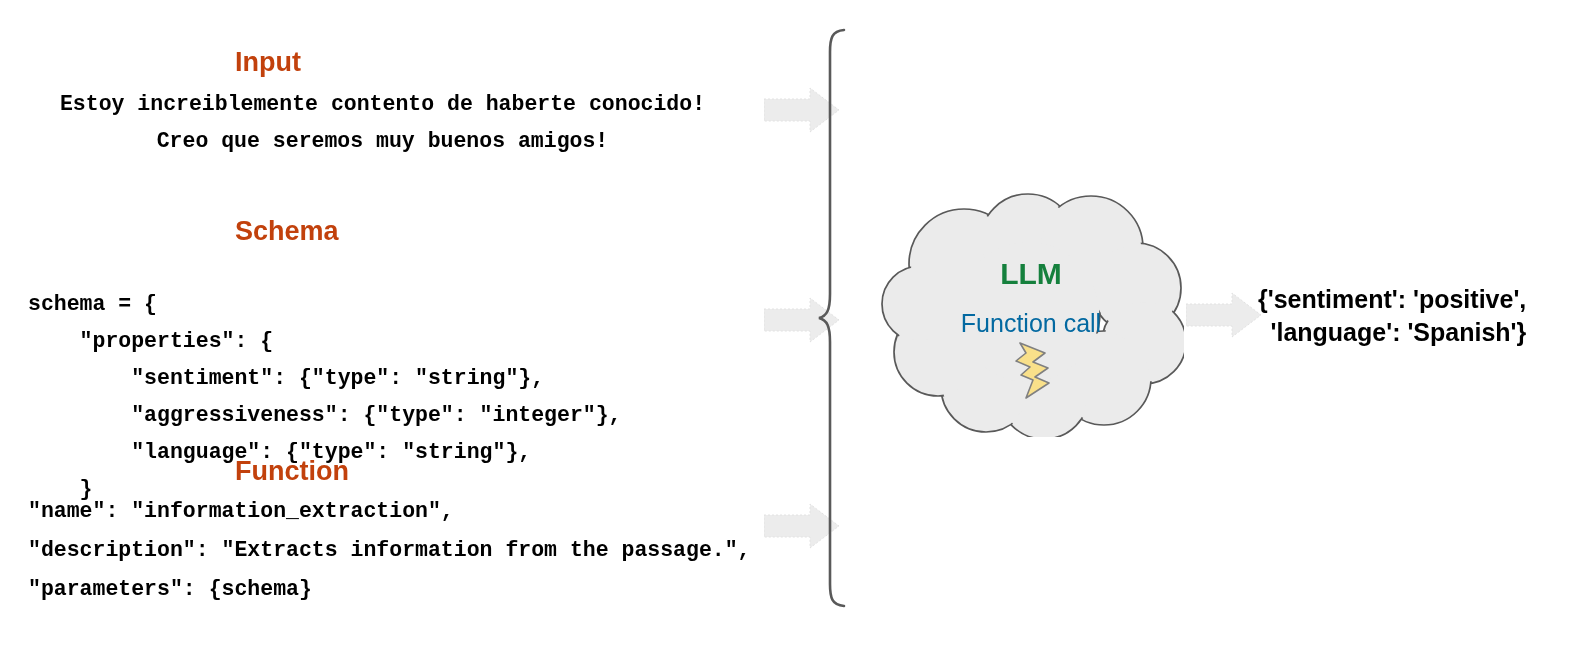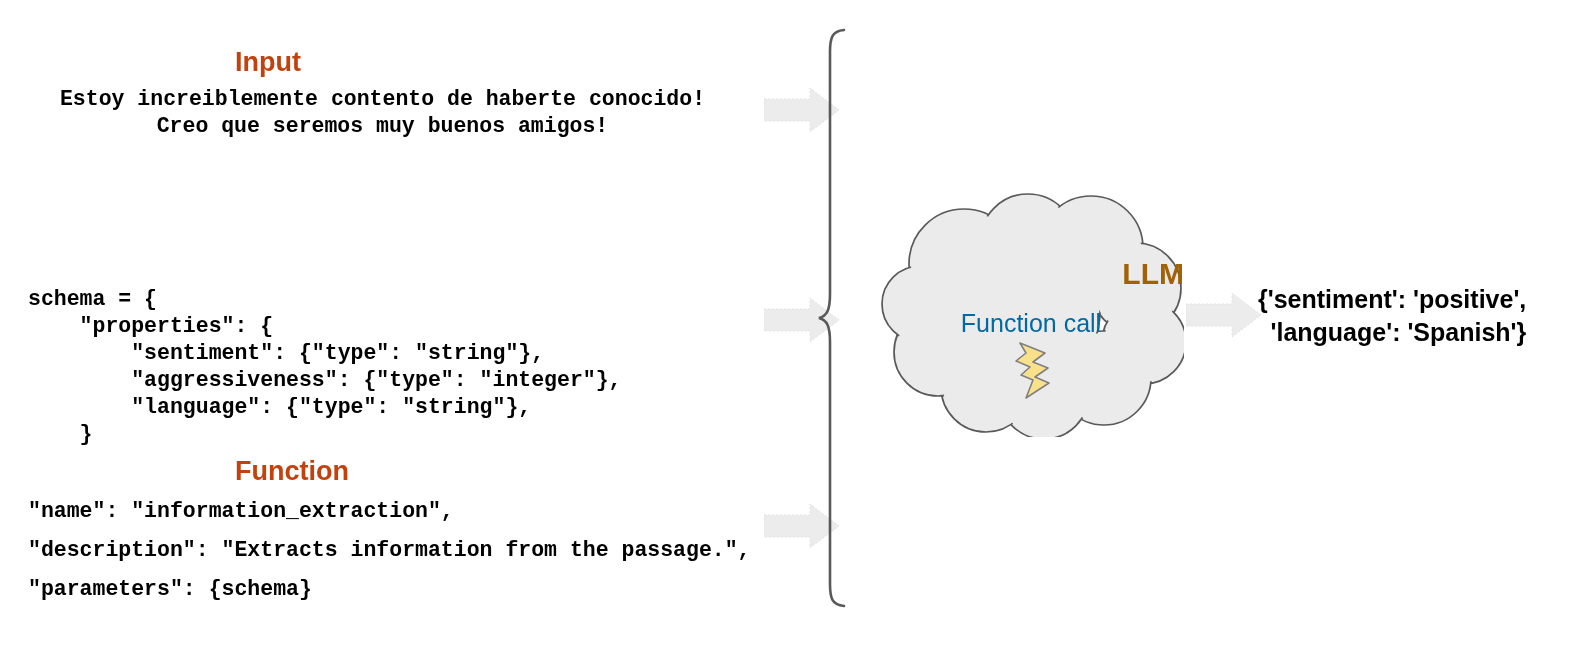--- a/index.html
+++ b/index.html
@@ -28,21 +28,21 @@
   }
 
   
   .mono-block {
     position: absolute;
     font-family: "Liberation Mono", "DejaVu Sans Mono", monospace;
     font-weight: bold;
     font-size: 21.5px;
     color: #000000;
     white-space: pre;
-    line-height: 27px;
+    line-height: 37px;
   }
   .mono-block.centered {
     text-align: center;
   }
   .mono-block.loose {
     line-height: 39px;
   }
   .arrow-svg {
     display: block;
   }
@@ -54,22 +54,22 @@
 
   
   .cloud-wrap {
     position: absolute;
   }
   .cloud-label-llm {
     position: absolute;
     font-family: "Liberation Sans", sans-serif;
     font-weight: bold;
     font-size: 30px;
-    color: #a16207;
-    text-align: right;
+    color: #15803d;
+    text-align: center;
     white-space: nowrap;
   }
   .cloud-label-fn {
     position: absolute;
     font-family: "Liberation Sans", sans-serif;
     font-weight: normal;
     font-size: 25px;
     color: #0369a1;
     text-align: center;
     white-space: nowrap;
@@ -93,20 +93,21 @@
 </head>
 <body>
 
 <div id="canvas">
 
   <div class="section-heading" style="left:235px; top:47px; width:300px;">Input</div>
 
   <div class="mono-block centered" style="left:25px; top:86px; width:715px;">Estoy increiblemente contento de haberte conocido!
 Creo que seremos muy buenos amigos!</div>
 
+  <div class="section-heading" style="left:235px; top:216px; width:300px;">Schema</div>
 
   <div class="mono-block" style="left:28px; top:253px;margin-top:33px;">schema = {
     "properties": {
         "sentiment": {"type": "string"},
         "aggressiveness": {"type": "integer"},
         "language": {"type": "string"},
     }</div>
 
   <div class="section-heading" style="left:235px; top:456px; width:300px;">Function</div>
 

